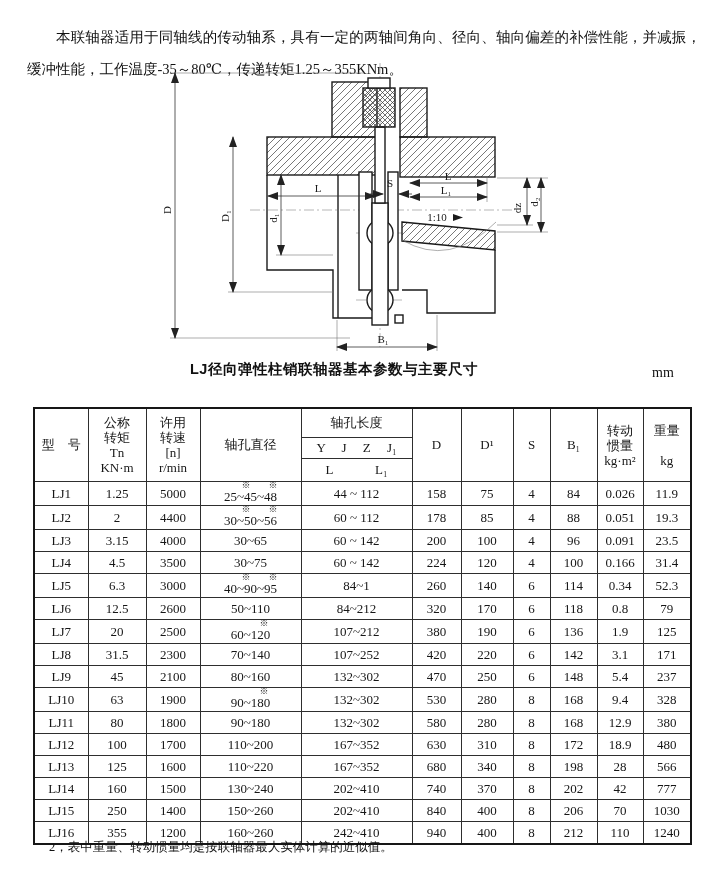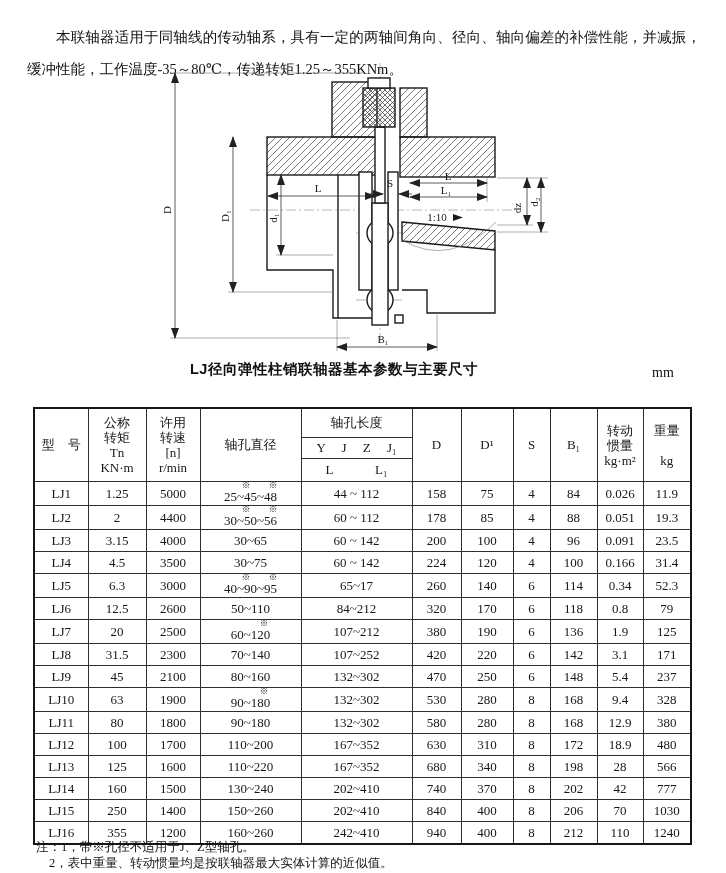--- a/index.html
+++ b/index.html
@@ -240,21 +240,21 @@
   </tr>
 
   <tr>
     <td><span>LJ5</span></td>
     <td><span>6.3</span></td>
     <td><span>3000</span></td>
     <td>
       <span class="marks">　　※　　※</span>
       <span class="bore2">40~90~95</span>
     </td>
-    <td><span>65~17</span></td>
+    <td><span>84~1</span></td>
     <td><span>260</span></td>
     <td><span>140</span></td>
     <td><span>6</span></td>
     <td><span>114</span></td>
     <td><span>0.34</span></td>
     <td><span>52.3</span></td>
   </tr>
 
   <tr>
     <td><span>LJ6</span></td>
@@ -439,15 +439,14 @@
     <td><span>400</span></td>
     <td><span>8</span></td>
     <td><span>212</span></td>
     <td><span>110</span></td>
     <td><span>1240</span></td>
   </tr>
 </tbody>
 </table>
 
 <div id="notes">
-  <div class="n1">注：1，带※孔径不适用于J、Z型轴孔。</div>
   <div class="n2">2，表中重量、转动惯量均是按联轴器最大实体计算的近似值。</div>
 </div>
 
 </body></html>

